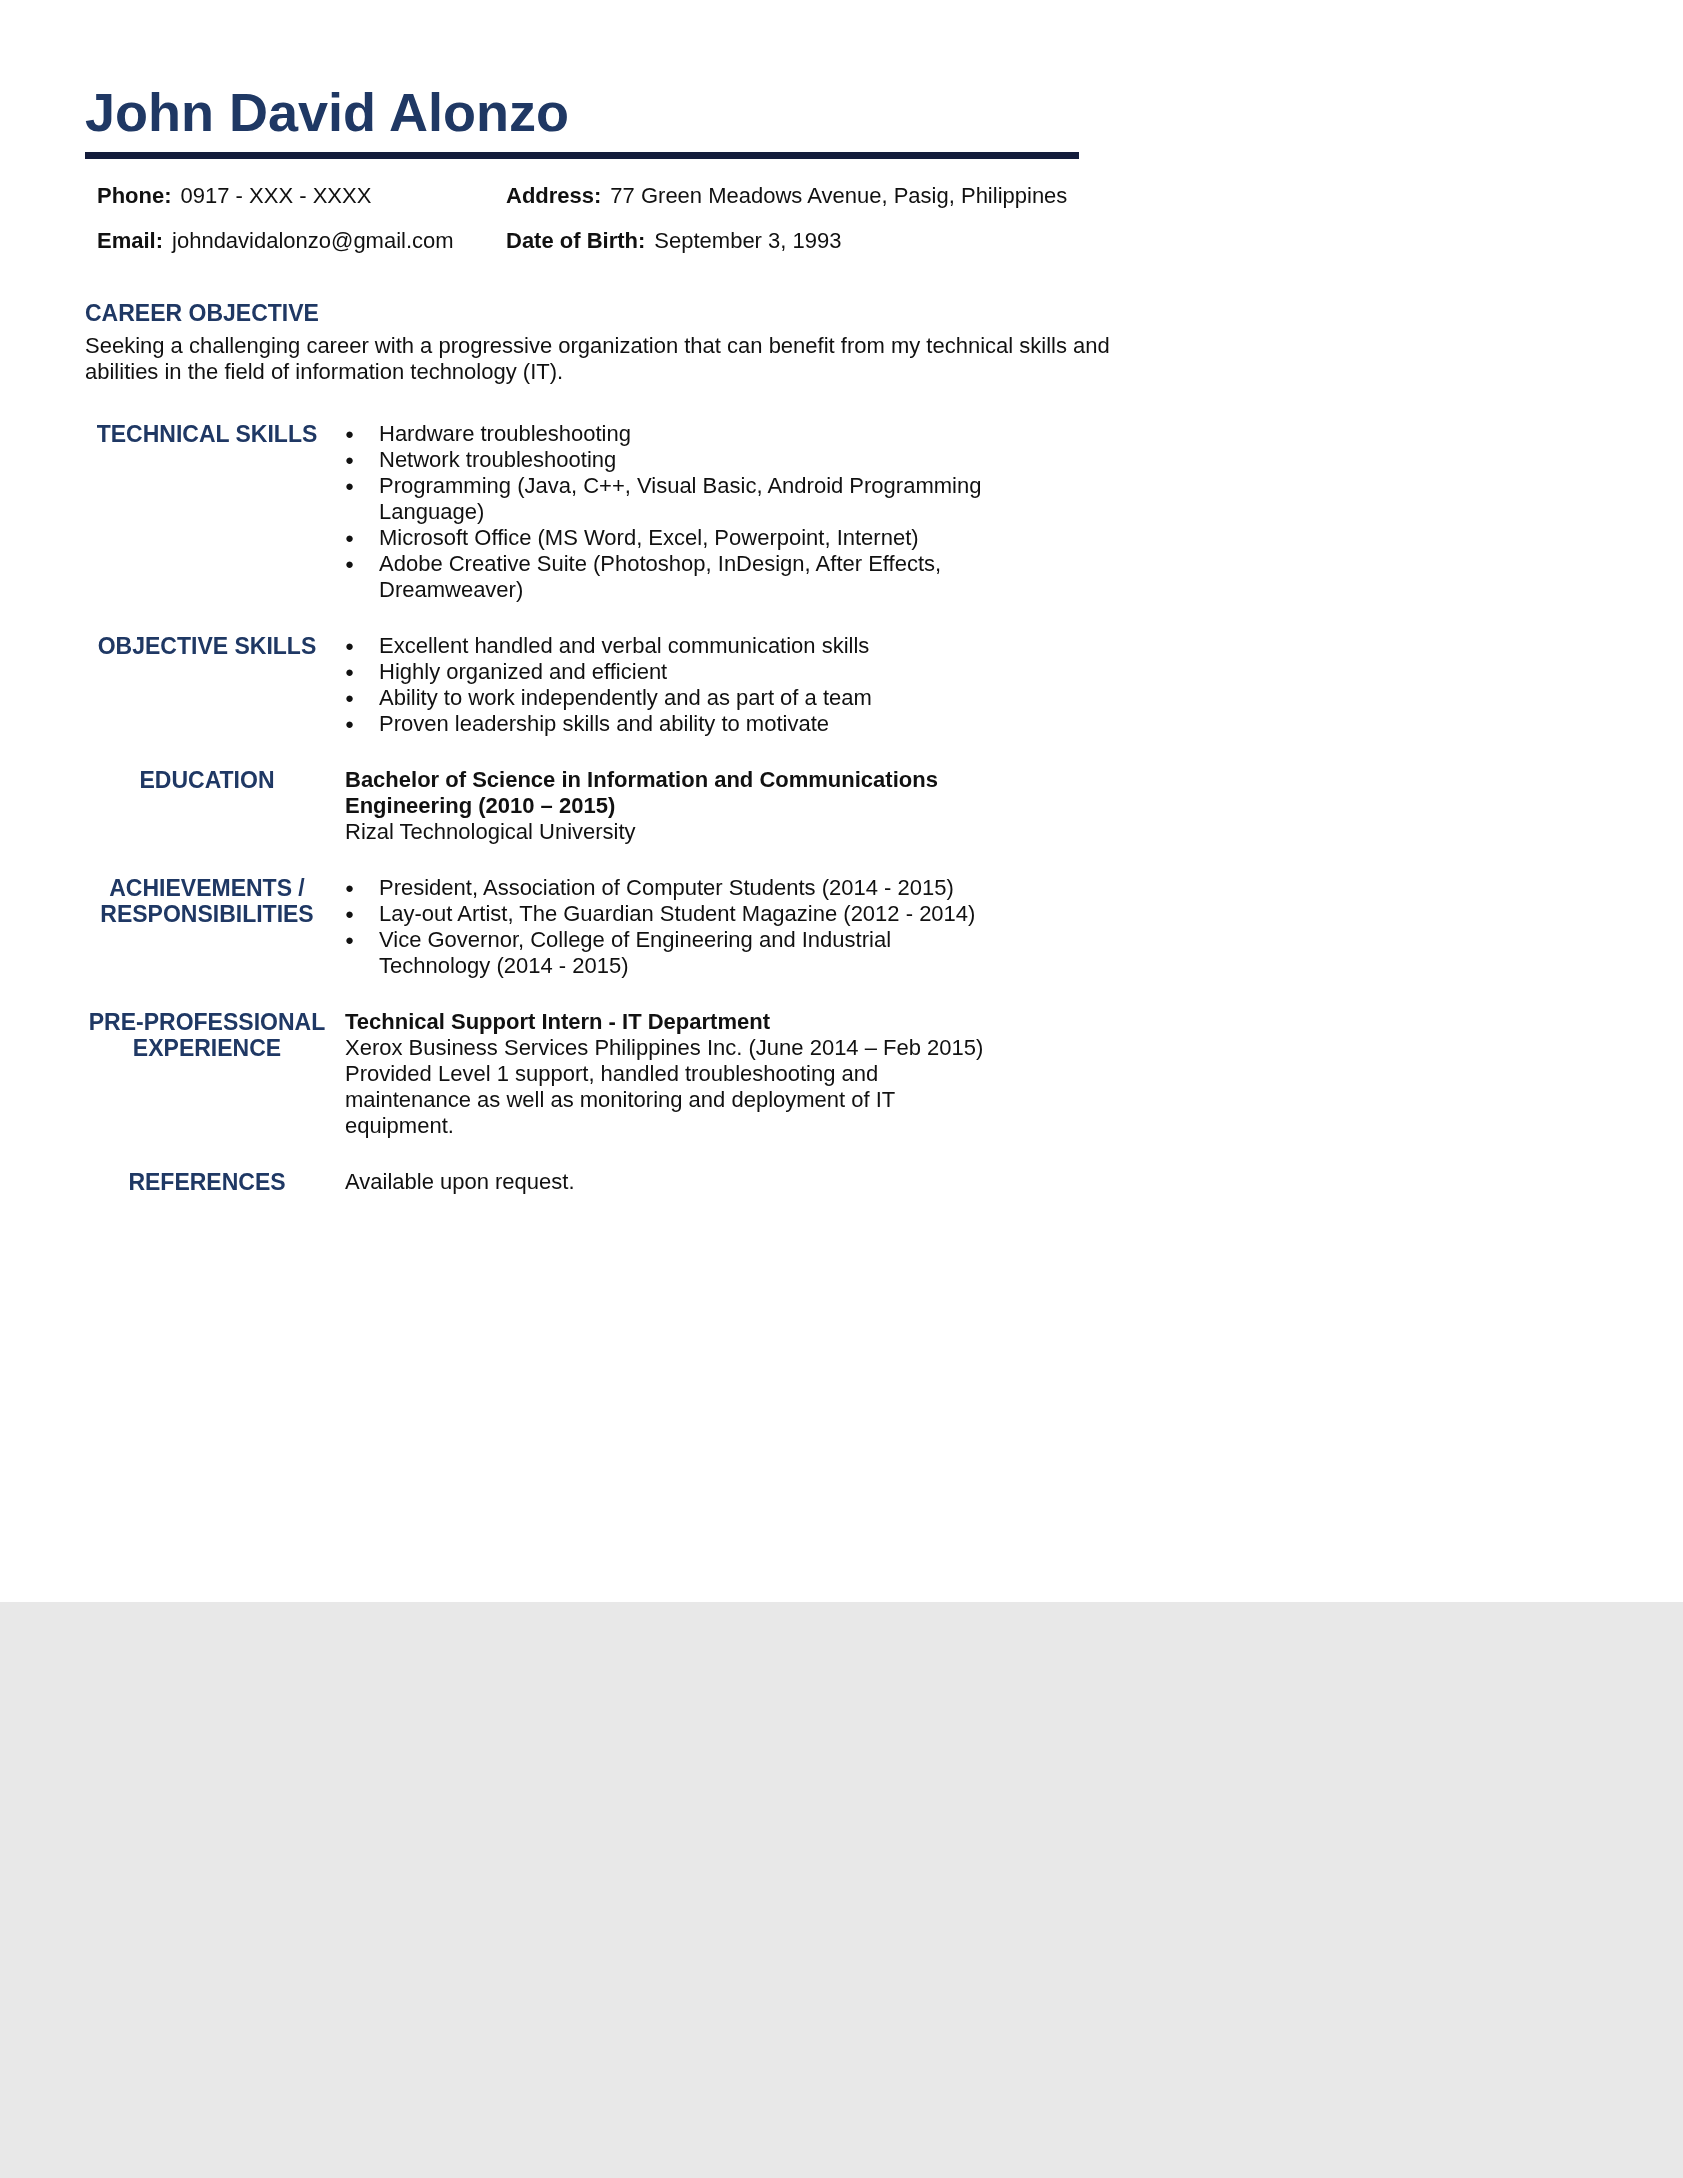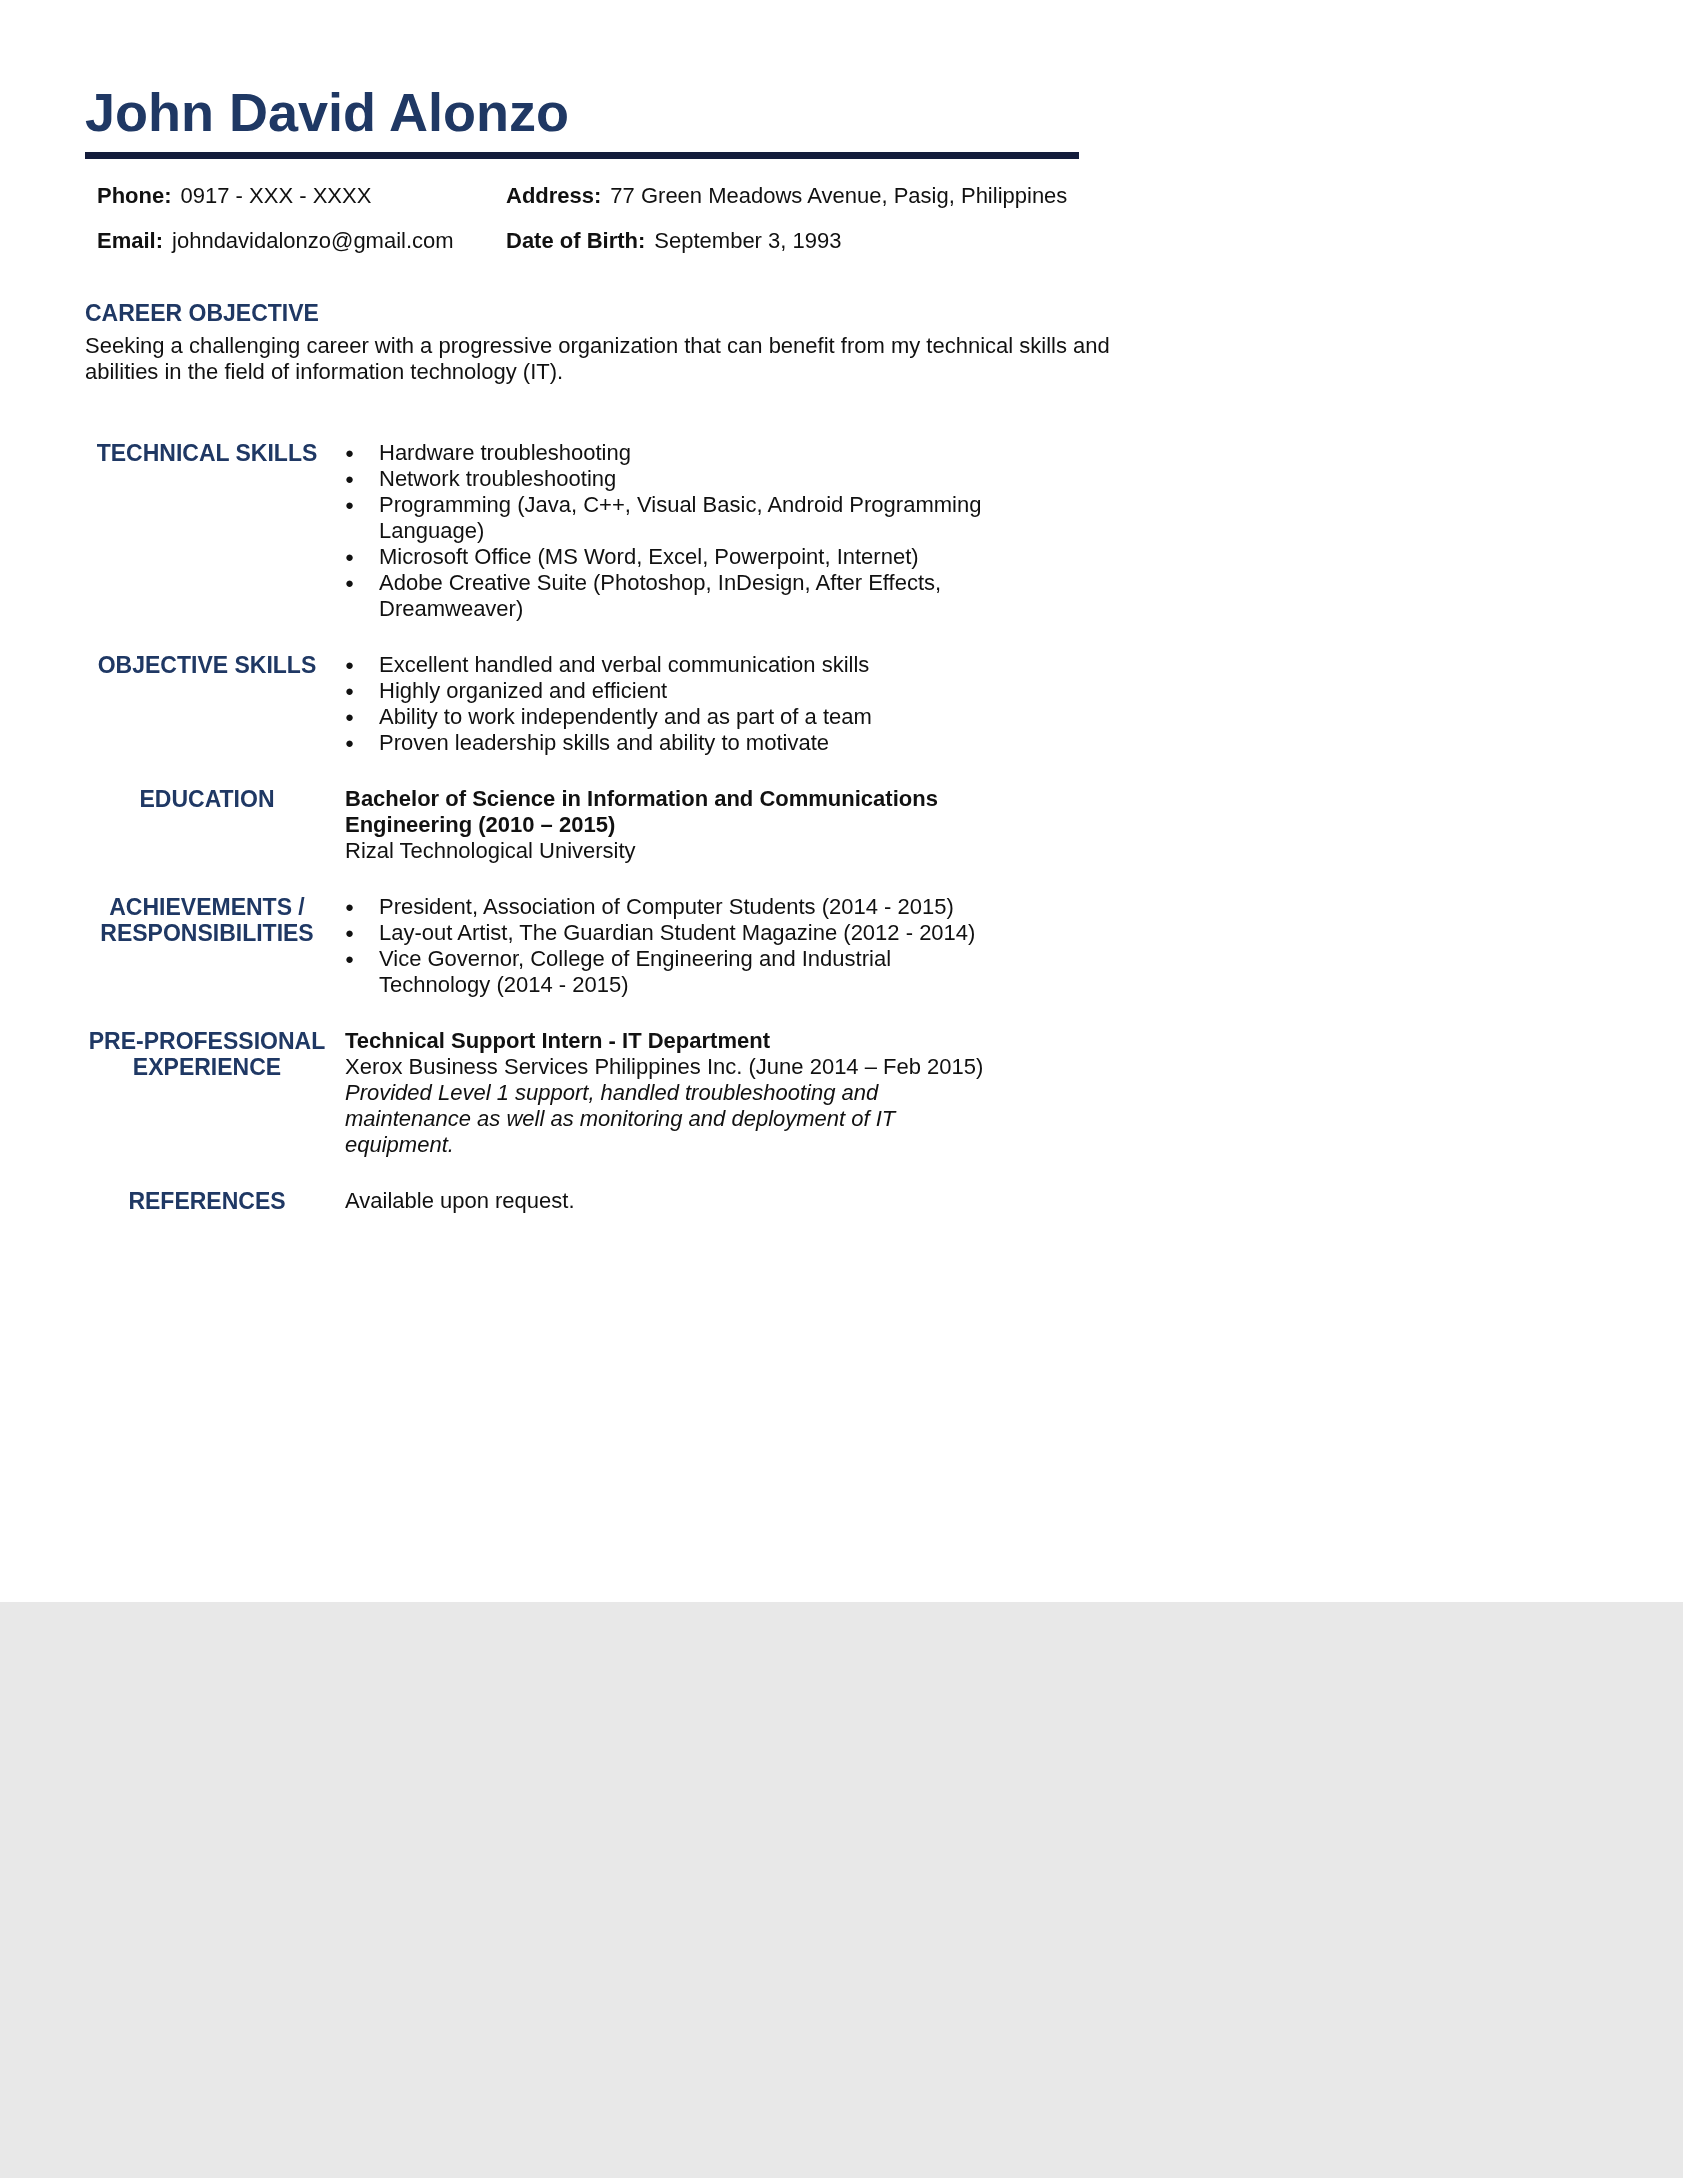--- a/index.html
+++ b/index.html
@@ -39,21 +39,21 @@
     margin-bottom: 24px;
   }
   .contact {
     display: grid;
     grid-template-columns: 409px 594px;
     row-gap: 19px;
     font-size: 22px;
     margin-left: 12px;
   }
   .lbl { font-weight: bold; margin-right: 9px; }
-  .objective { margin-top: 46px; width: 1035px; margin-bottom: 55px; }
+  .objective { margin-top: 46px; width: 1035px; margin-bottom: 36px; }
   h2.heading {
     margin: 0;
     font-size: 23px;
     line-height: 26px;
     font-weight: bold;
     color: var(--accent);
   }
   .objective p { margin: 7px 0 0 0; }
   .section {
     display: grid;
@@ -67,21 +67,21 @@
   .dot {
     flex: 0 0 34px;
     width: 34px;
     font-size: 15px;
     line-height: 26px;
   }
   .li-text { max-width: 604px; }
   .edu { width: 634px; }
   .bold { font-weight: bold; }
   .exp { width: 683px; }
-  .exp .desc { font-style: italic; max-width: 554px; }
+  .exp .desc { max-width: 554px; }
 </style>
 </head>
 <body>
 
 <div class="page">
 
   <h1 class="name">John David Alonzo</h1>
   <div class="rule"></div>
 
   <div class="contact">

